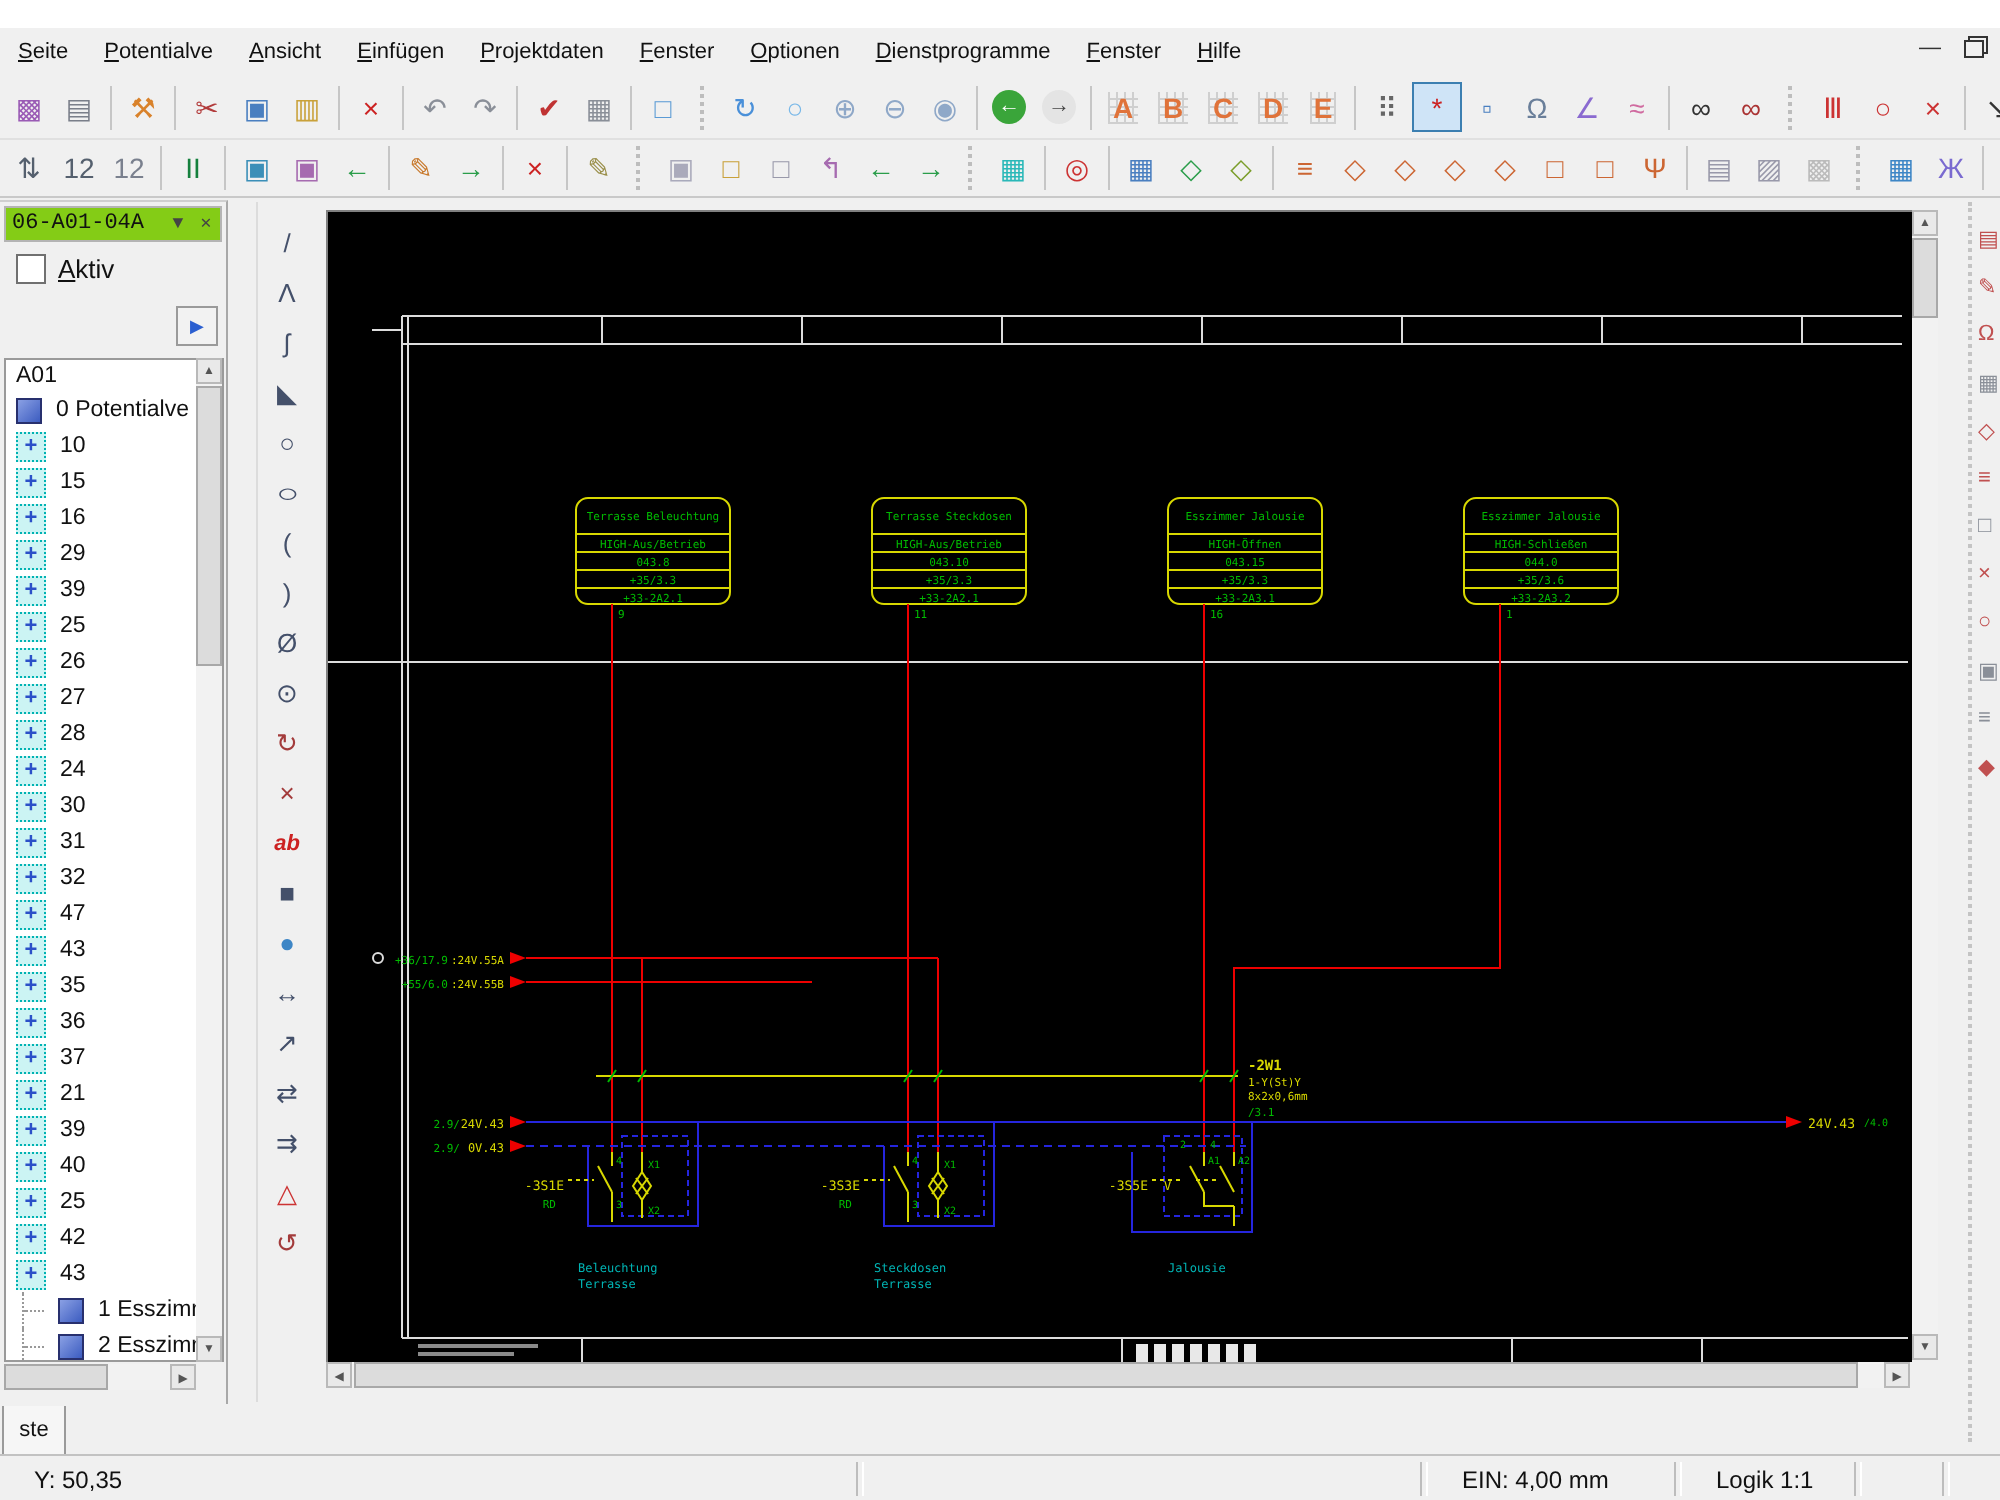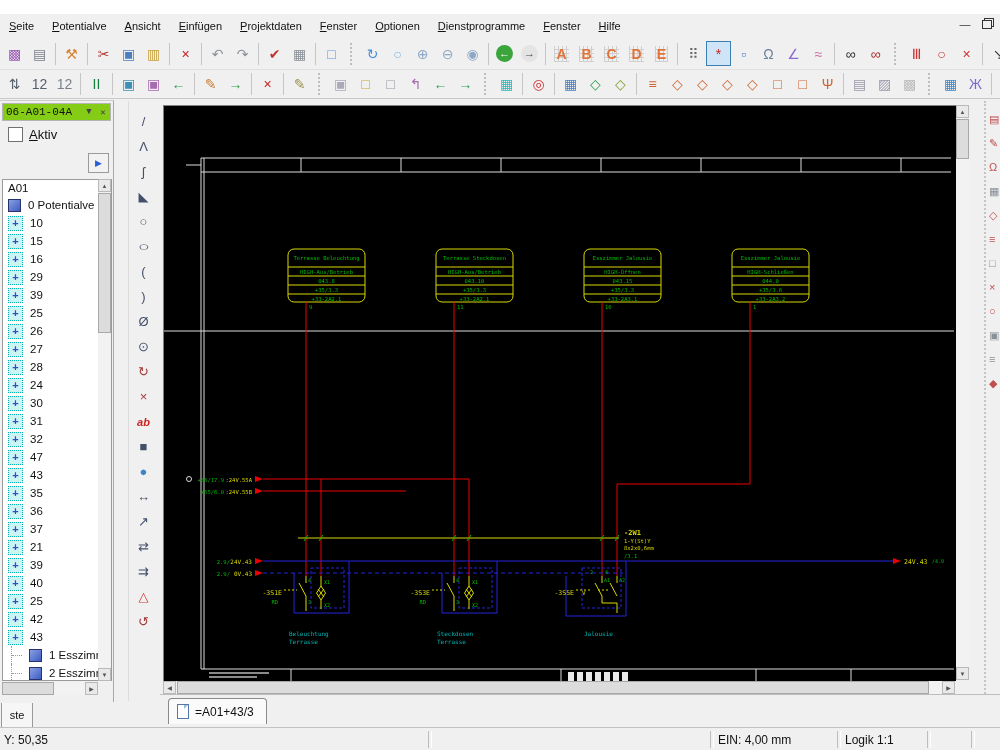--- a/index.html
+++ b/index.html
@@ -71,21 +71,21 @@
   .canvas-wrap{left:163px;top:105px;width:792px;height:575px;background:#000;border-left:1px solid #808080;border-top:1px solid #808080;box-sizing:content-box;}
   .vscroll{left:956px;top:105px;width:13px;height:575px;}
   .hscroll{left:163px;top:681px;width:792px;height:13px;}
 
   
   .tabrow{left:160px;top:694px;width:840px;height:33px;background:#f0f0f0;border-top:1px solid #bdbdbd;}
   .page-tab{position:absolute;left:8px;top:3px;height:25px;background:#fafafa;border:1px solid #8a8a8a;border-bottom:none;border-radius:4px 4px 0 0;display:flex;align-items:center;gap:6px;padding:0 12px 0 8px;font-size:12px;}
   .doc-ico{width:10px;height:13px;background:#fff;border:1px solid #5577aa;position:relative;}
   .doc-ico::after{content:"";position:absolute;right:0;top:0;border:2px solid;border-color:#9db8d8 transparent transparent #9db8d8;}
   .statusbar{left:0;top:727px;width:1000px;height:23px;background:#f0f0f0;border-top:1px solid #c2c2c2;display:flex;align-items:center;font-size:12px;}
-  .sb-cell{height:100%;display:flex;align-items:center;padding-left:4px;box-sizing:border-box;white-space:nowrap;overflow:hidden;}
+  .sb-cell{height:100%;display:flex;align-items:center;padding-left:17px;box-sizing:border-box;white-space:nowrap;overflow:hidden;}
   .sb-div{width:2px;height:17px;border-left:1px solid #bdbdbd;border-right:1px solid #ffffff;flex:0 0 auto;}
 </style>
 </head>
 <body>
 
 <div class="app">
 
   <div class="abs titlestrip"></div>
 
   <div class="abs menubar" id="menubar">
@@ -774,26 +774,20 @@
         <span class="g" style="color: rgb(138, 143, 152);">▣</span>
       </div>
       <div class="rt-btn">
         <span class="g" style="color: rgb(138, 143, 152);">≡</span>
       </div>
       <div class="rt-btn">
         <span class="g" style="color: rgb(192, 80, 80);">◆</span>
       </div>
     </div>
 
-  <div class="abs tabrow">
-    <div class="page-tab">
-      <span class="doc-ico"></span>
-      <span>=A01+43/3</span>
-    </div>
-  </div>
 
   <div class="abs statusbar">
     <div class="sb-cell" style="width:428px;">Y:  50,35</div>
     <div class="sb-div"></div>
     <div class="sb-cell" style="width:278px;"></div>
     <div class="sb-div"></div>
     <div class="sb-cell" style="width:123px;">EIN: 4,00 mm</div>
     <div class="sb-div"></div>
     <div class="sb-cell" style="width:86px;">Logik 1:1</div>
     <div class="sb-div"></div>

